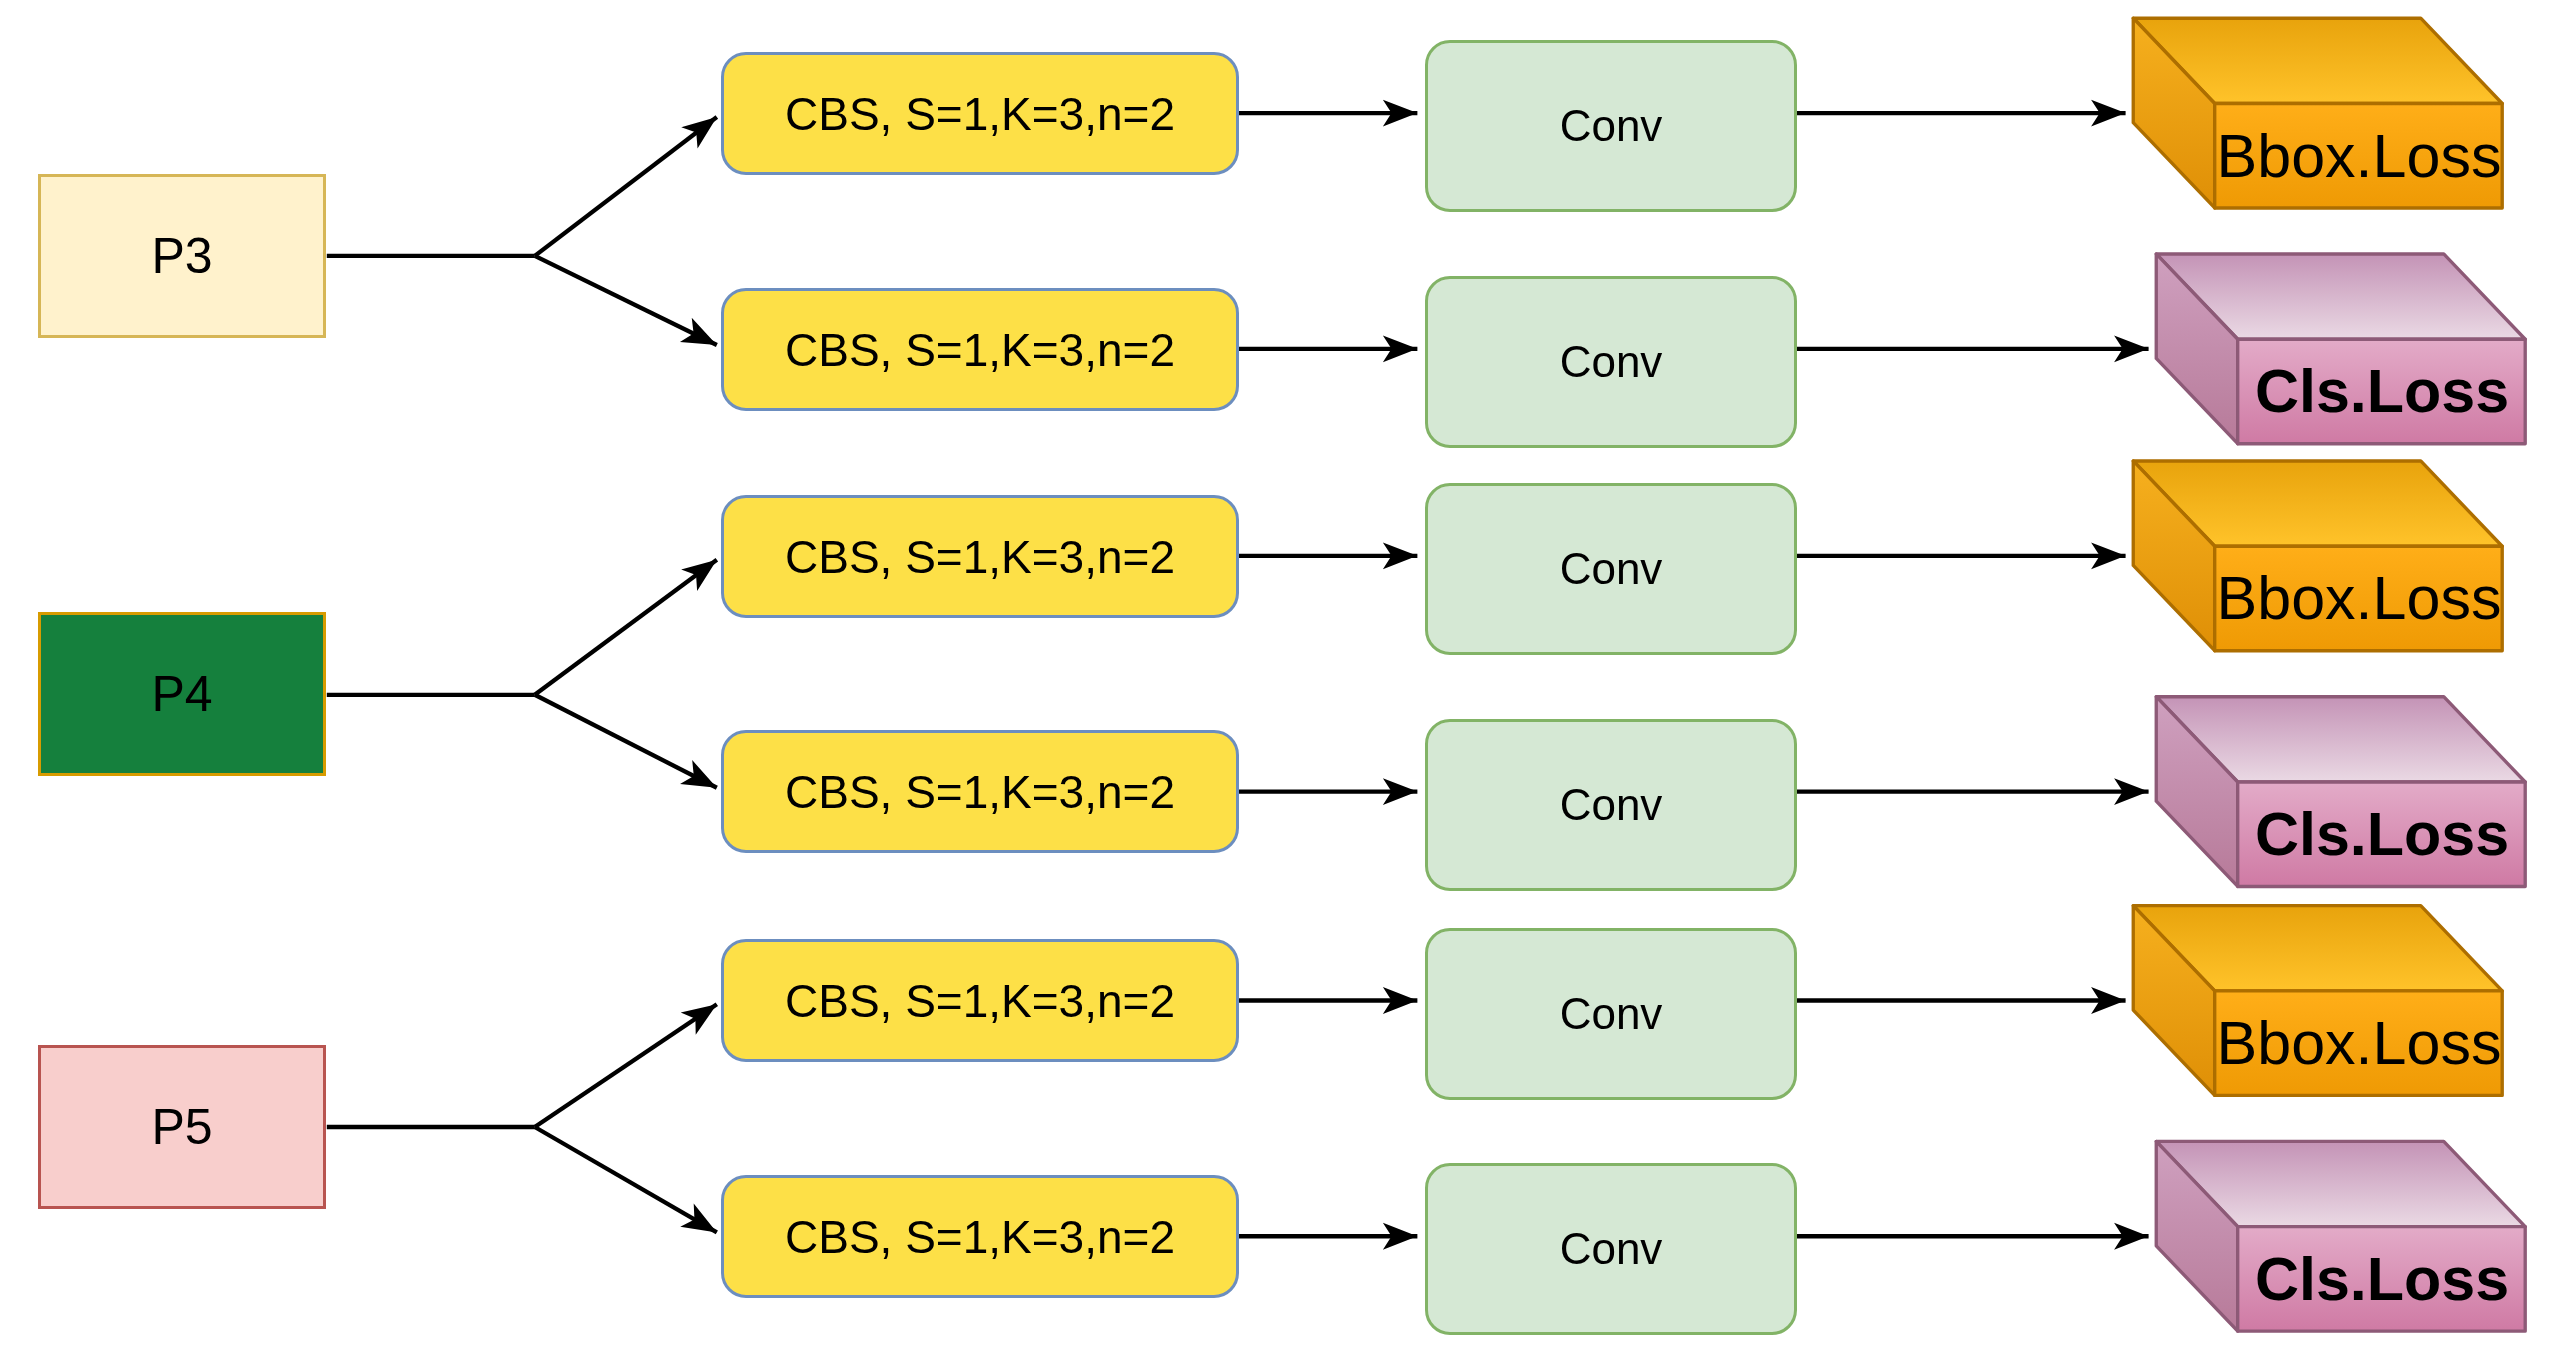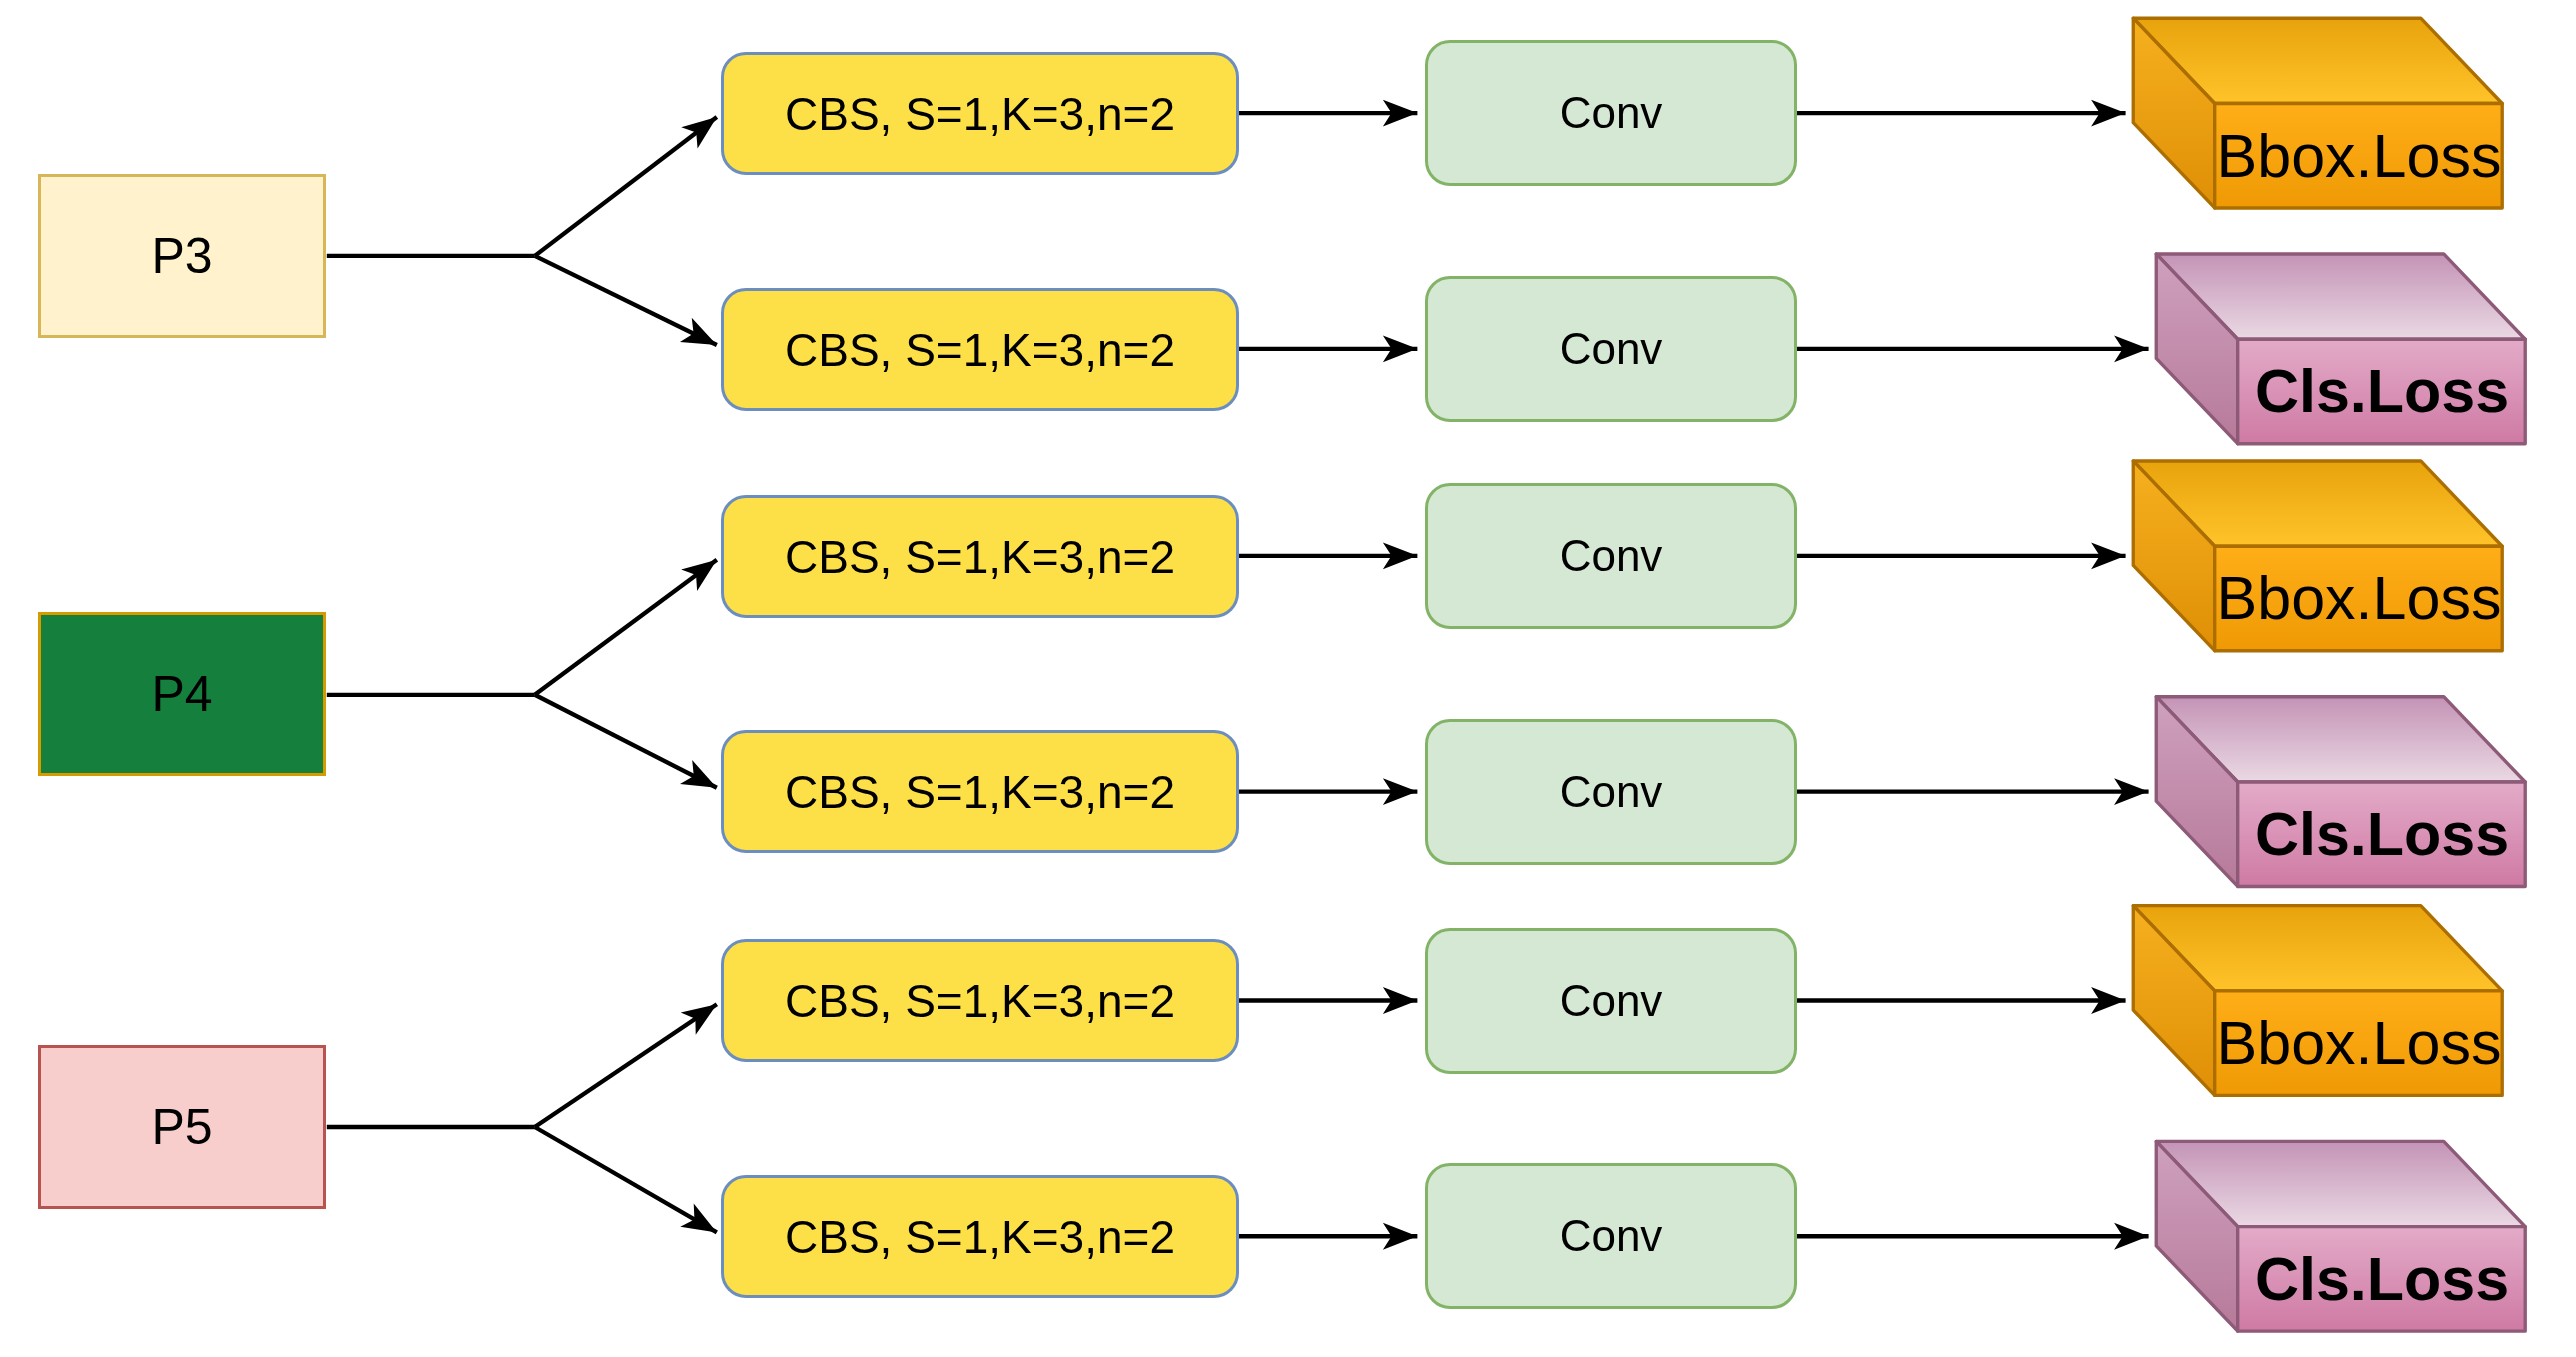--- a/index.html
+++ b/index.html
@@ -14,21 +14,21 @@
   }
   .pbox{width:288px;height:164px;border:3.8px solid;font-size:50px;}
   .pbox.p3{background:#fff2cc;border-color:#d6b656;}
   .pbox.p4{background:#15803d;border-color:#d79b00;}
   .pbox.p5{background:#f8cecc;border-color:#b85450;}
   .cbs{
     left:721px;width:518px;height:123px;border:3.8px solid #6c8ebf;background:#fde047;
     border-radius:25px;font-size:46px;
   }
   .conv{
-    left:1425px;width:372px;height:146px;border:3.8px solid #82b366;background:#d5e8d4;
+    left:1425px;width:372px;height:172px;border:3.8px solid #82b366;background:#d5e8d4;
     border-radius:25px;font-size:44px;
   }
   .losslabel{width:288px;height:104px;font-size:61px;}
   .losslabel.bbox{left:2215px;}
   .losslabel.cls{left:2238px;font-weight:bold;}
 </style>
 </head>
 <body>
 
 <div class="stage">

